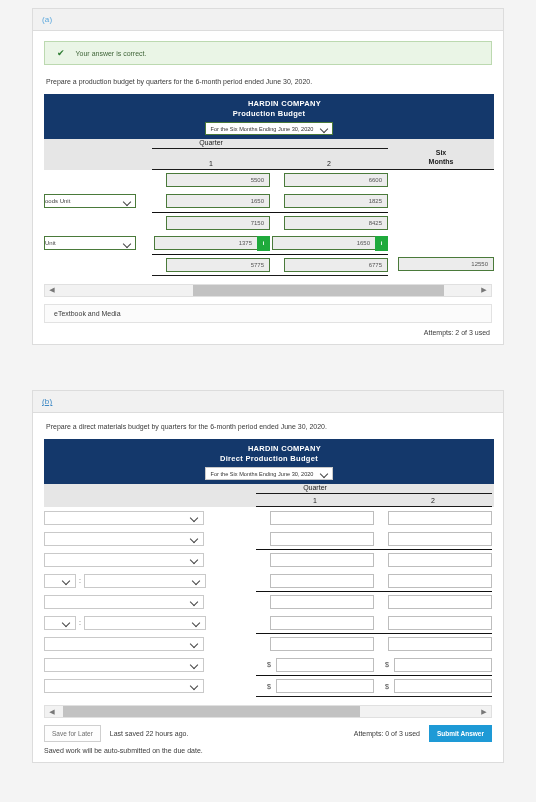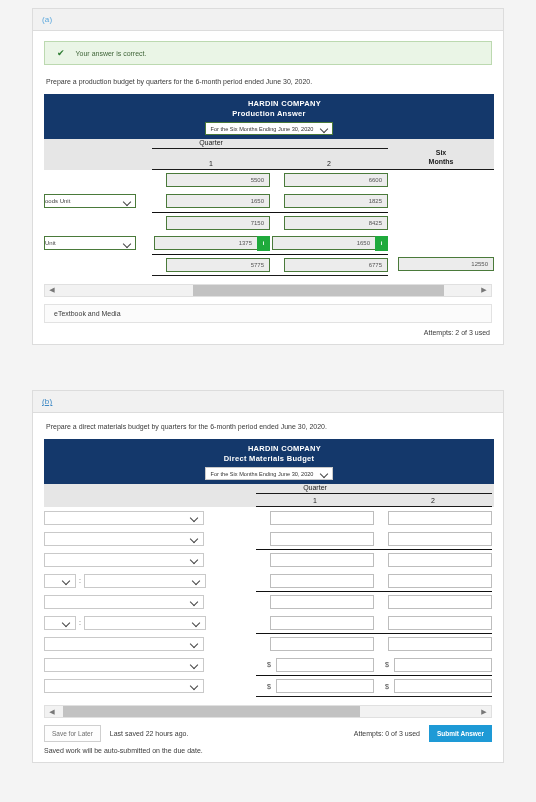--- a/index.html
+++ b/index.html
@@ -247,21 +247,21 @@
       <div class="banner">
         <span class="check">✔</span>
         <span class="txt">Your answer is correct.</span>
       </div>
 
       <div class="prompt">Prepare a production budget by quarters for the 6-month period ended June 30, 2020.</div>
 
       <div class="tbl-wrap">
         <div class="tbl-title">
           <div class="l1">HARDIN COMPANY</div>
-          <div class="l2">Production Answer</div>
+          <div class="l2">Production Budget</div>
           <div class="title-select">
             <span class="sv">For the Six Months Ending June 30, 2020</span>
             <span class="chev"></span>
           </div>
         </div>
 
         <div class="hdr-band">
           <div class="qrow">
             <div class="lbl-col"></div>
             <div class="num-col q-span rule">Quarter</div>
@@ -372,21 +372,21 @@
     <div class="card-head">
       <span class="part-label link">(b)</span>
     </div>
     <div class="card-body">
 
       <div class="prompt">Prepare a direct materials budget by quarters for the 6-month period ended June 30, 2020.</div>
 
       <div class="tbl-wrap">
         <div class="tbl-title">
           <div class="l1">HARDIN COMPANY</div>
-          <div class="l2">Direct Materials Budget</div>
+          <div class="l2">Direct Production Budget</div>
           <div class="title-select plain">
             <span class="sv">For the Six Months Ending June 30, 2020</span>
             <span class="chev"></span>
           </div>
         </div>
 
         <div class="hdr-band">
           <div class="qrow">
             <div class="lbl-col" style="width:212px;flex:0 0 212px"></div>
             <div class="num-col q-span rule">Quarter</div>

